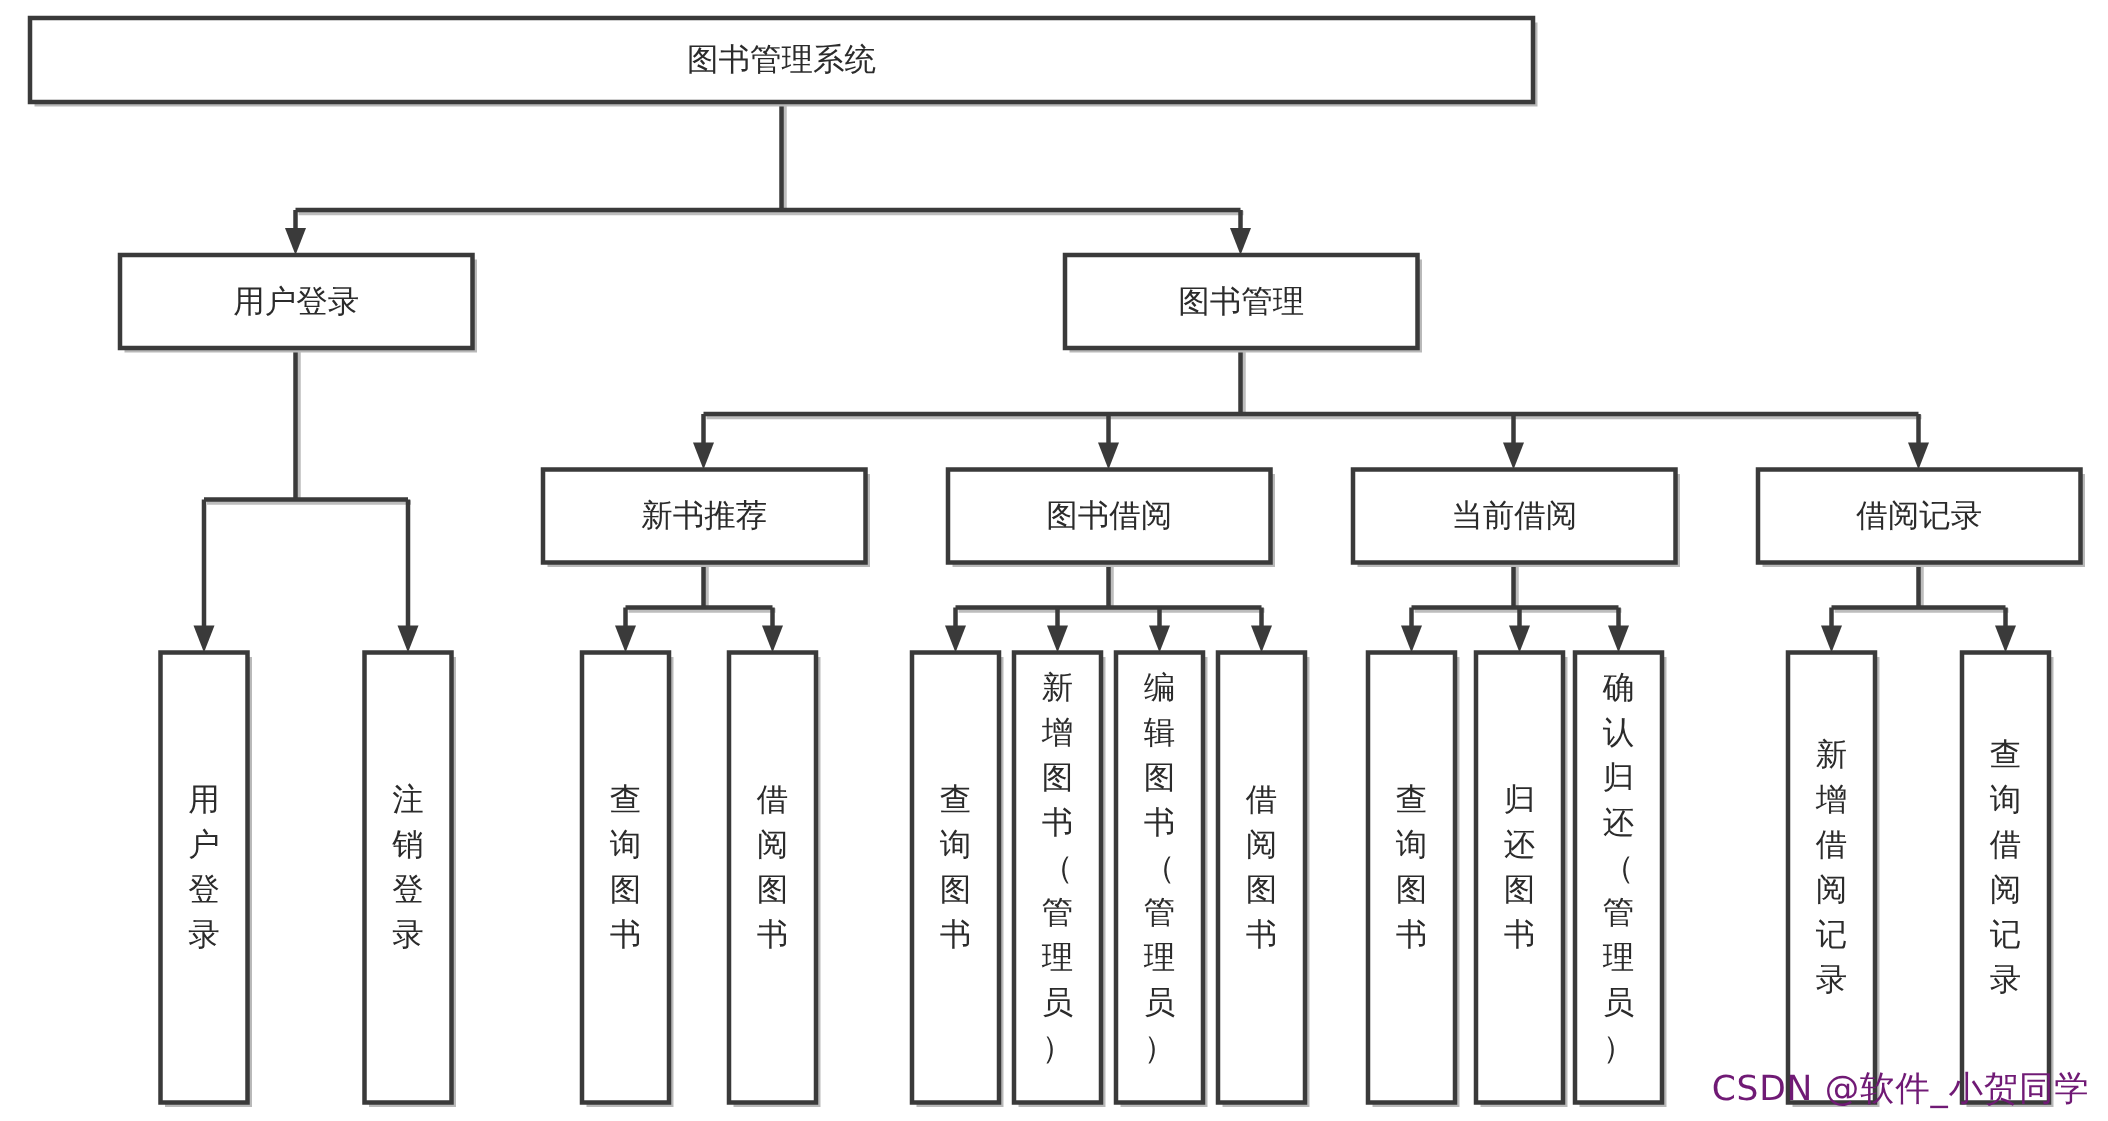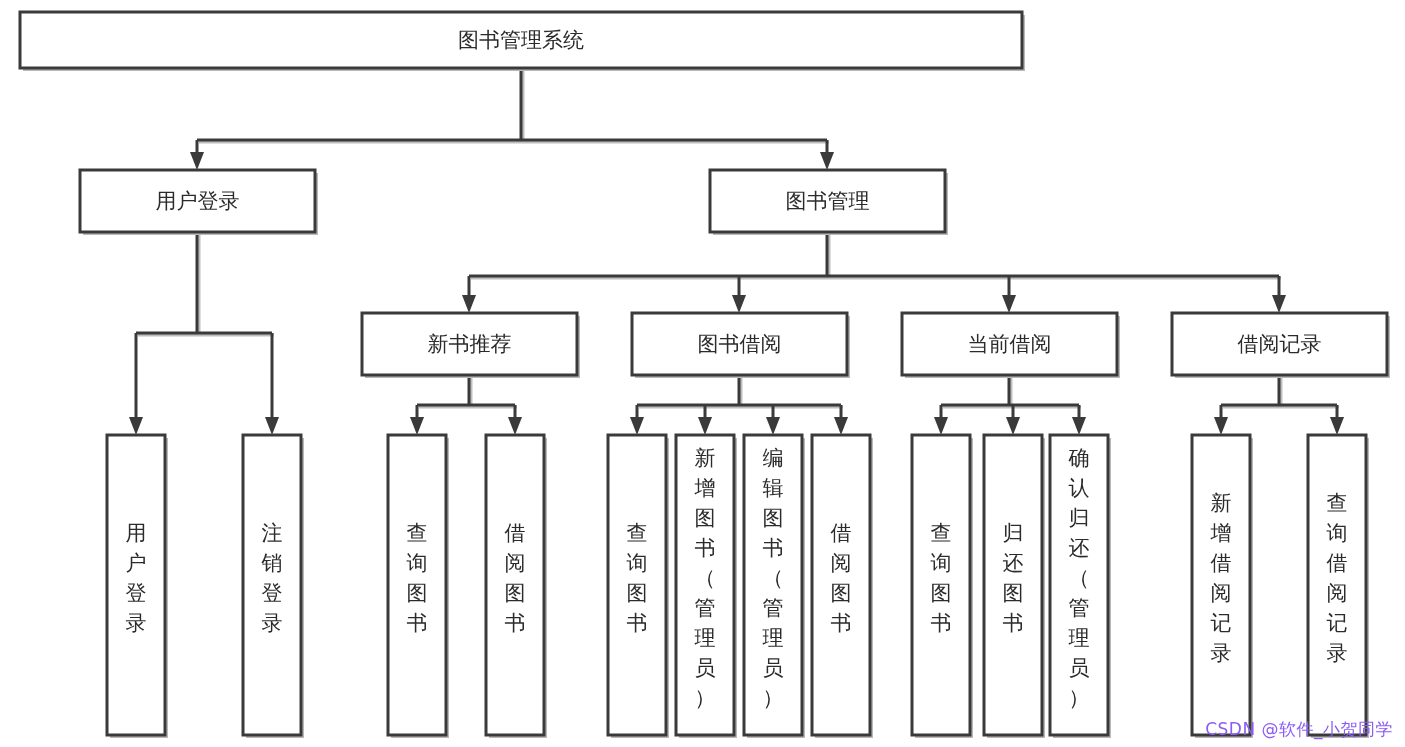--- a/index.html
+++ b/index.html
@@ -58,22 +58,22 @@
     fill: none;
   }
   .arrow-head {
     fill: #3a3a3a;
   }
   .watermark {
     position: absolute;
     right: 10px;
     bottom: 6px;
     font-family: "DejaVu Sans", "Liberation Sans", sans-serif;
-    font-size: 17px;
-    color: #8b5cf6;
+    font-size: 23px;
+    color: #701a75;
     letter-spacing: 0.5px;
     white-space: nowrap;
     user-select: none;
   }
 </style>
 </head>
 <body>
 
 <div id="diagram-root">
   <svg class="diagram" id="diagram-svg" viewBox="0 0 1405 747" xmlns="http://www.w3.org/2000/svg">

